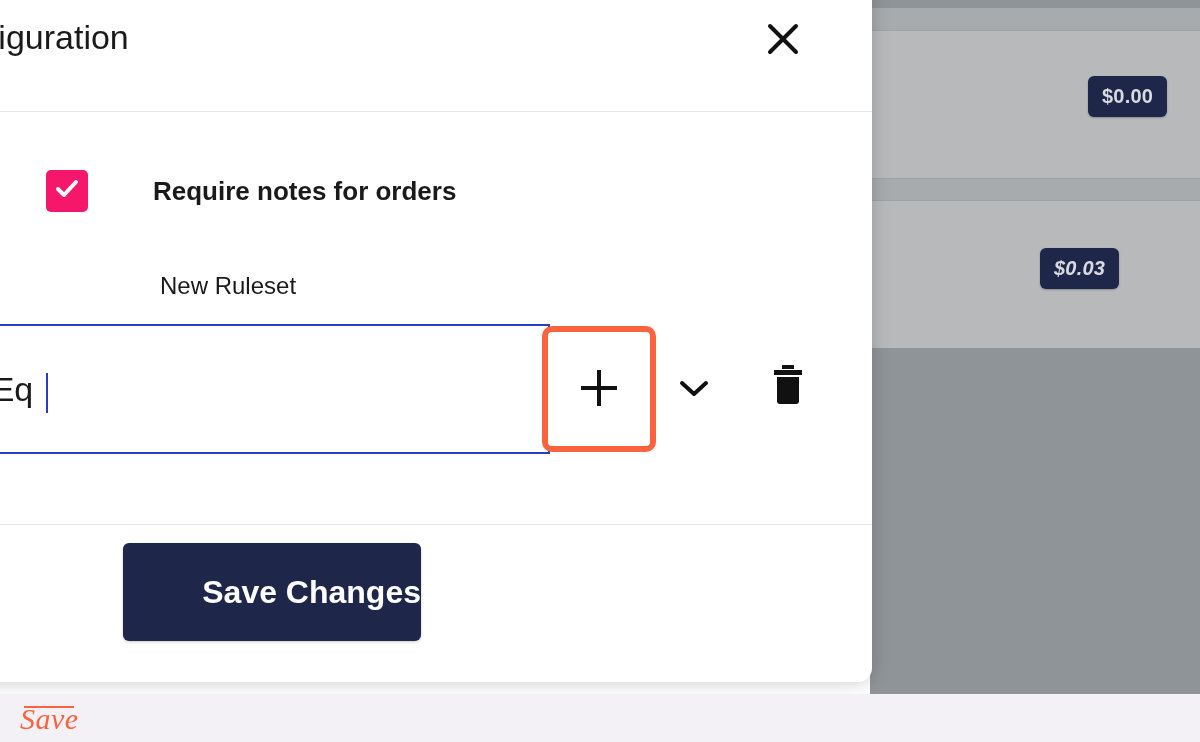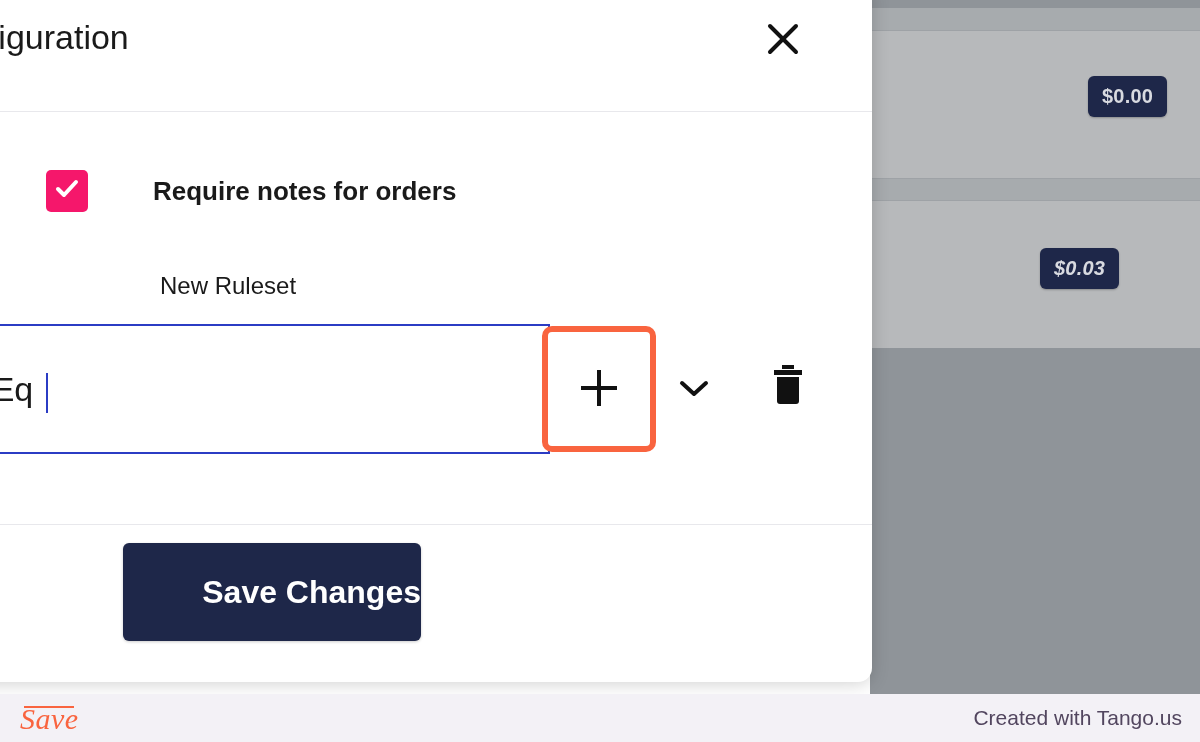--- a/index.html
+++ b/index.html
@@ -405,16 +405,15 @@
       <button class="save-btn">Save Changes</button>
     </div>
 
   </div>
 
   <div id="footer">
     <div class="tango-logo">
       <span class="bar"></span>
       <span>Save</span>
     </div>
-    <div class="footer-credit">Created with Tango.us</div>
   </div>
 
 </div>
 
 </body></html>

